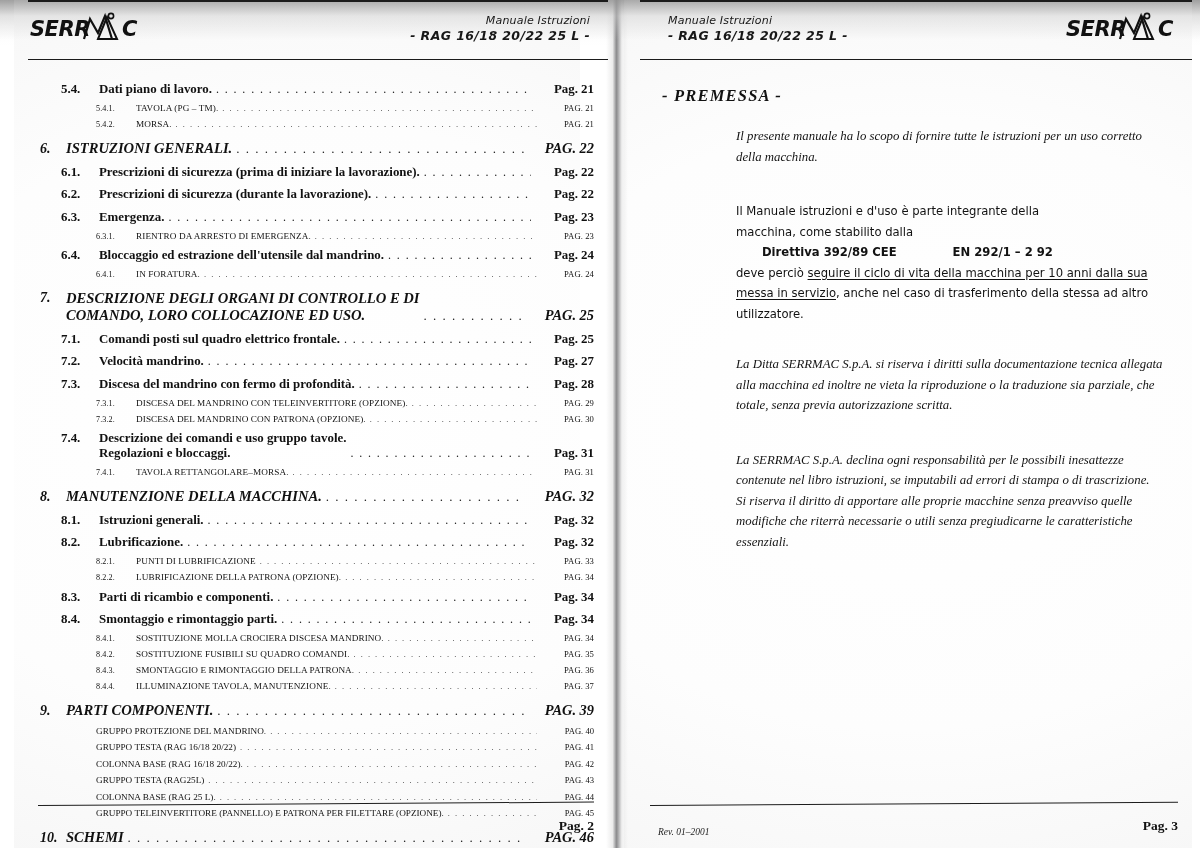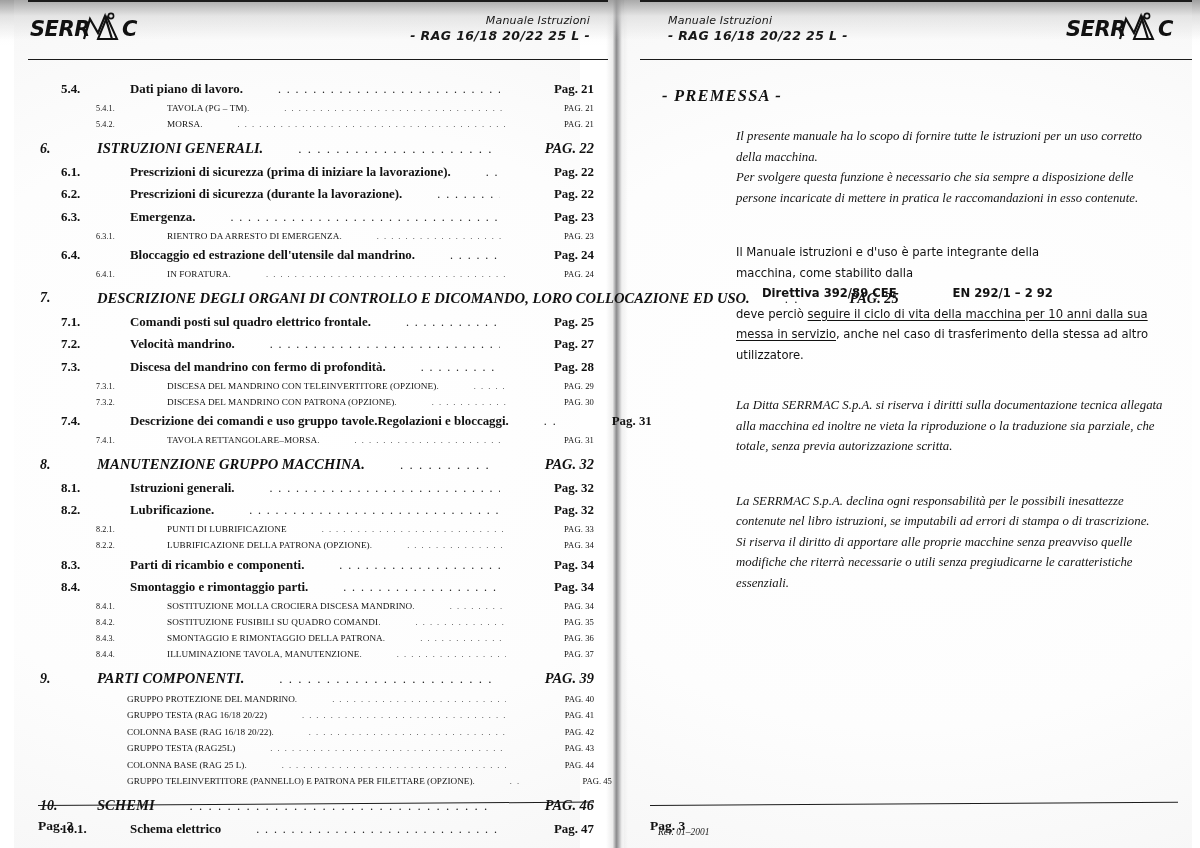--- a/index.html
+++ b/index.html
@@ -113,21 +113,20 @@
 
   
   .toc {
     margin-top: 22px;
     padding: 0 14px 0 10px;
   }
   .row {
     display: flex;
     align-items: flex-end;
     color: #111;
-    gap: 31px;
   }
   .num {
     flex: none;
     text-align: left;
   }
   .ttl { flex: none; white-space: nowrap; }
   .lead {
     flex: 1 1 auto;
     overflow: hidden;
     white-space: nowrap;
@@ -159,39 +158,39 @@
   
   .lv3b { font-size: 9.2px; margin-top: 6.5px; }
   .lv3b .num { width: 0; margin-left: 58px; }
   .lv3b .pg  { width: 54px; font-size: 8.6px; }
   .lv3b .lead { font-size: 8.4px; letter-spacing: 1.5px; }
 
   
   .row.two { align-items: flex-start; }
   .row.two .ttl { white-space: normal; }
   .row.two .lead, .row.two .pg { align-self: flex-end; }
-  .row.two .stack { flex: none; display: flex; flex-direction: row; }
+  .row.two .stack { flex: none; display: flex; flex-direction: column; }
 
   .wrap2 { display: flex; align-items: flex-start; width: 100%; }
 
   
   .foot {
     position: absolute;
     left: 10px; right: 14px;
     bottom: 14px;
   }
   .foot-rule {
     height: 1px;
     background: #1d1d1d;
     transform: rotate(-0.35deg);
     transform-origin: left center;
     margin-bottom: 12px;
   }
   .foot-pg {
-    text-align: left;
+    text-align: right;
     font-size: 13.5px;
     font-weight: bold;
     color: #111;
   }
   .foot-rev {
     position: absolute;
     left: 8px;
     bottom: -3px;
     font-size: 9.5px;
     font-style: italic;
@@ -380,21 +379,21 @@
         <span class="pg">Pag. 31</span>
       </div>
       <div class="row lv3">
         <span class="num">7.4.1.</span>
         <span class="ttl">TAVOLA RETTANGOLARE–MORSA.</span>
         <span class="lead">. . . . . . . . . . . . . . . . . . . . . . . . . . . . . . . . . . . . . . . . . . . . . . . . . . . . . . . . . . . . . . . . . . . . . . . . . . . . . . . . . . . . . . . . . . . . . . . . . . . . . . . . . . . . . . . . . . . . . . . . </span>
         <span class="pg">PAG. 31</span>
       </div>
       <div class="row lv1">
         <span class="num">8.</span>
-        <span class="ttl">MANUTENZIONE GRUPPO MACCHINA.</span>
+        <span class="ttl">MANUTENZIONE DELLA MACCHINA.</span>
         <span class="lead">. . . . . . . . . . . . . . . . . . . . . . . . . . . . . . . . . . . . . . . . . . . . . . . . . . . . . . . . . . . . . . . . . . . . . . . . . . . . . . . . . . . . . . . . . . . . . . . . . . . . . . . . . . . . . . . . . . . . . . . . </span>
         <span class="pg">PAG. 32</span>
       </div>
       <div class="row lv2">
         <span class="num">8.1.</span>
         <span class="ttl">Istruzioni generali.</span>
         <span class="lead">. . . . . . . . . . . . . . . . . . . . . . . . . . . . . . . . . . . . . . . . . . . . . . . . . . . . . . . . . . . . . . . . . . . . . . . . . . . . . . . . . . . . . . . . . . . . . . . . . . . . . . . . . . . . . . . . . . . . . . . . </span>
         <span class="pg">Pag. 32</span>
       </div>
       <div class="row lv2">
@@ -533,21 +532,20 @@
       </div>
     </div>
     <div class="hdr-rule-bot"></div>
   </div>
 
   <div class="premessa">- PREMESSA -</div>
 
   <div class="body-block">
     <div class="sp-1"></div>
     <p class="p-serif">Il presente manuale ha lo scopo di fornire tutte le istruzioni per un uso corretto della macchina.</p>
-    <p class="p-serif">Per svolgere questa funzione è necessario che sia sempre a disposizione delle persone incaricate di mettere in pratica le raccomandazioni in esso contenute.</p>
 
     <div class="sp-2"></div>
 
     <div>
       <p class="p-sans">Il Manuale istruzioni e d'uso è parte integrante della</p>
       <p class="p-sans">macchina, come stabilito dalla</p>
       <p class="p-sans"><span class="ind"></span><span class="bi">Direttiva 392/89 CEE</span><span class="gap"></span><span class="bi">EN 292/1 – 2 92</span></p>
       <p class="p-sans"><span>deve perciò </span><span class="u">seguire il ciclo di vita della macchina per 10 anni dalla sua messa in servizio</span><span>, anche nel caso di trasferimento della stessa ad altro utilizzatore.</span></p>
     </div>
 

